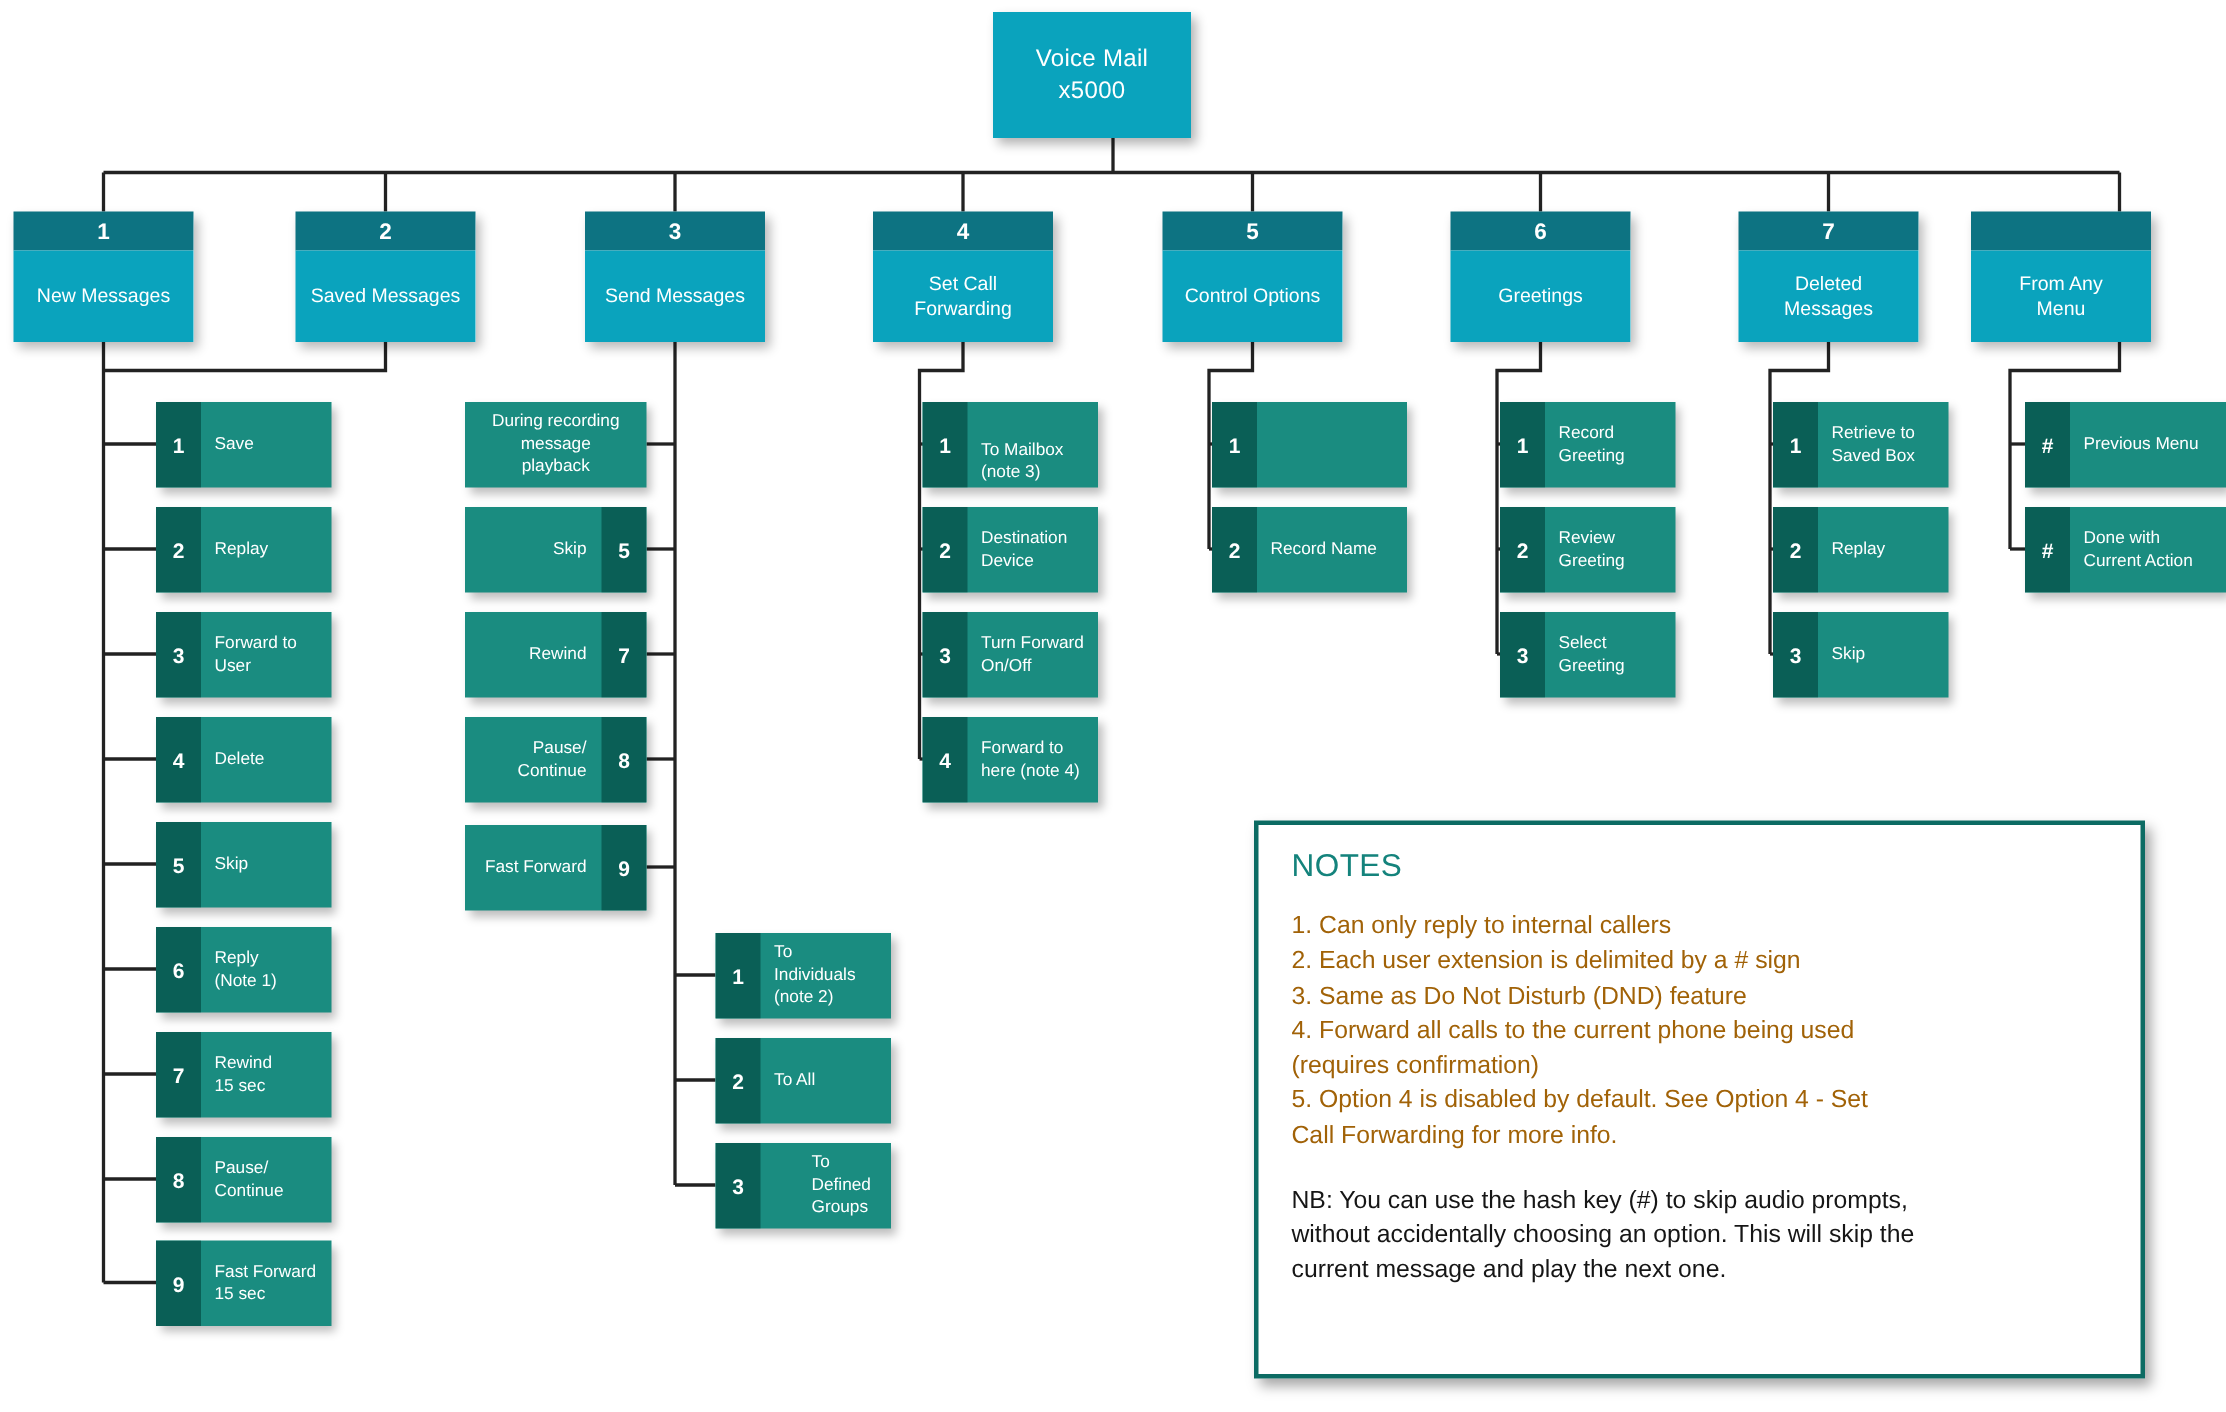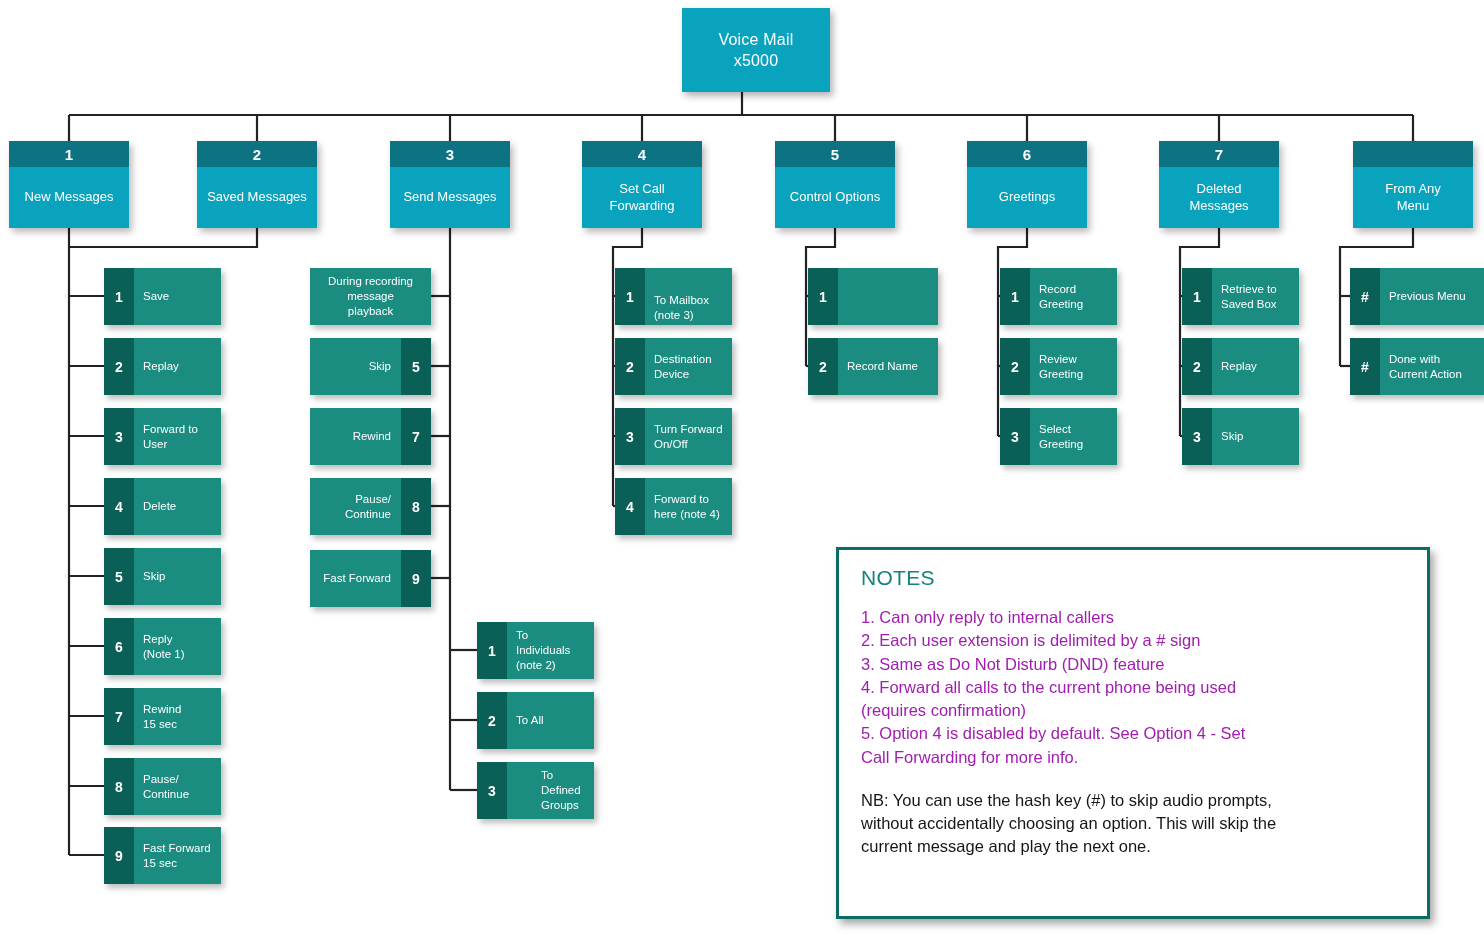--- a/index.html
+++ b/index.html
@@ -121,21 +121,21 @@
     padding: 16px 22px 14px 22px;
     margin-left: 14px;
   }
   .notes-title {
     color: #14837c;
     font-size: 21px;
     margin: 0 0 16px 0;
     letter-spacing: .3px;
   }
   .notes-list {
-    color: #a21caf;
+    color: #a16207;
     font-size: 16.5px;
     line-height: 1.41;
     white-space: pre-wrap;
   }
   .notes-nb {
     color: #161616;
     font-size: 16.5px;
     line-height: 1.41;
     margin-top: 20px;
     white-space: pre-wrap;
@@ -207,21 +207,21 @@
       <path d="M1180,296 L1185,296"></path>
       <path d="M1180,366 L1185,366"></path>
       <path d="M1180,436 L1185,436"></path>
 
       <path d="M1413,228 L1413,247 L1340,247 L1340,366"></path>
       <path d="M1340,296 L1353,296"></path>
       <path d="M1340,366 L1353,366"></path>
     </g>
   </svg>
 
-  <div class="root-box" style="left:662px; top:8px; width:148px; height:84px;margin-left:20px;">
+  <div class="root-box" style="left:662px; top:8px; width:132px; height:84px;">
     <div>
       <div>Voice Mail</div>
       <div>x5000</div>
     </div>
   </div>
 
   <div class="l1" style="left:9px; top:141px; width:120px; height:87px;">
     <div class="l1-head">1</div>
     <div class="l1-body">New Messages</div>
   </div>
@@ -251,21 +251,21 @@
     <div class="l1-head">6</div>
     <div class="l1-body">Greetings</div>
   </div>
 
   <div class="l1" style="left:1159px; top:141px; width:120px; height:87px;">
     <div class="l1-head">7</div>
     <div class="l1-body" style="white-space: pre-line;">Deleted
 Messages</div>
   </div>
 
-  <div class="l1" style="left:1353px; top:141px; width:120px; height:87px;">
+  <div class="l1" style="left:1314px; top:141px; width:120px; height:87px;">
     <div class="l1-head"></div>
     <div class="l1-body" style="white-space: pre-line;">From Any
 Menu</div>
   </div>
 
   <div class="l2" style="left:104px; top:268px; width:117px; height:57px;">
     <div class="l2-badge">1</div>
     <div class="l2-label">Save</div>
   </div>
   <div class="l2" style="left:104px; top:338px; width:117px; height:57px;">

